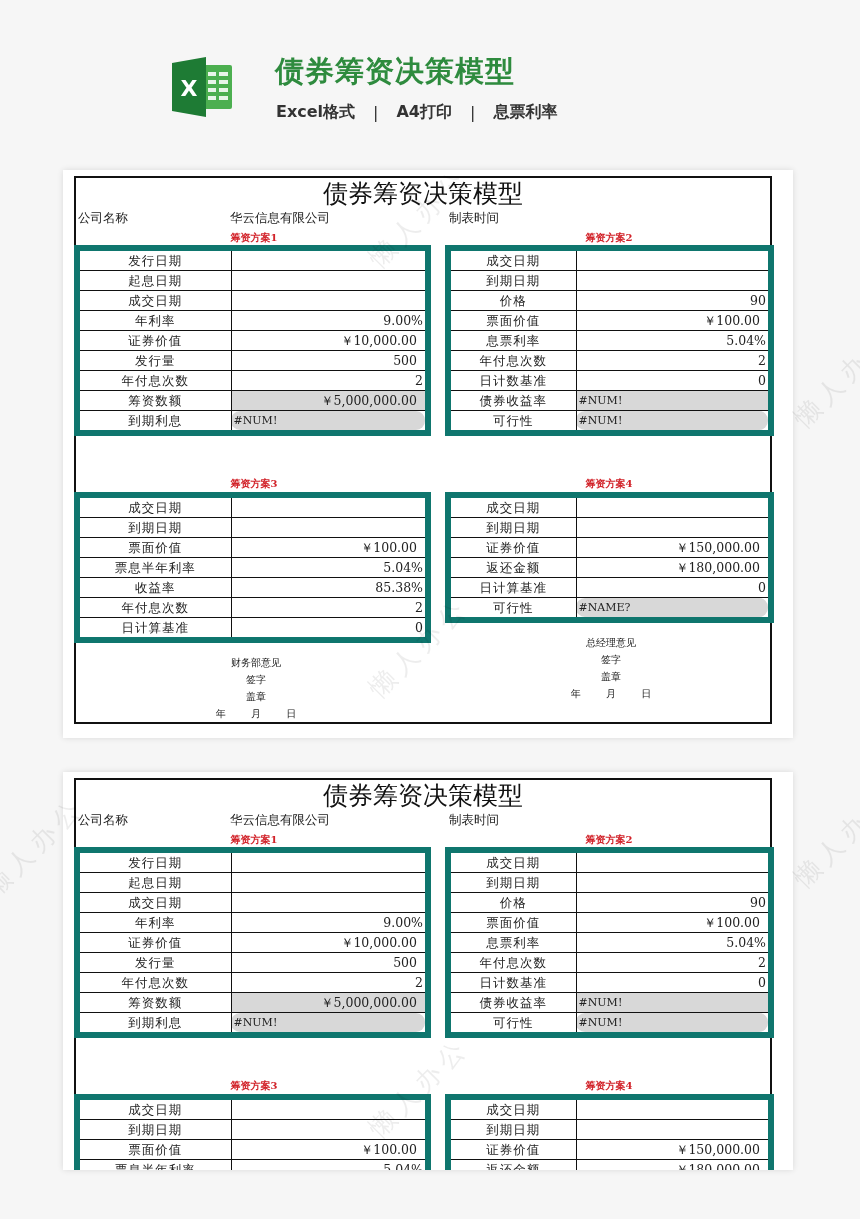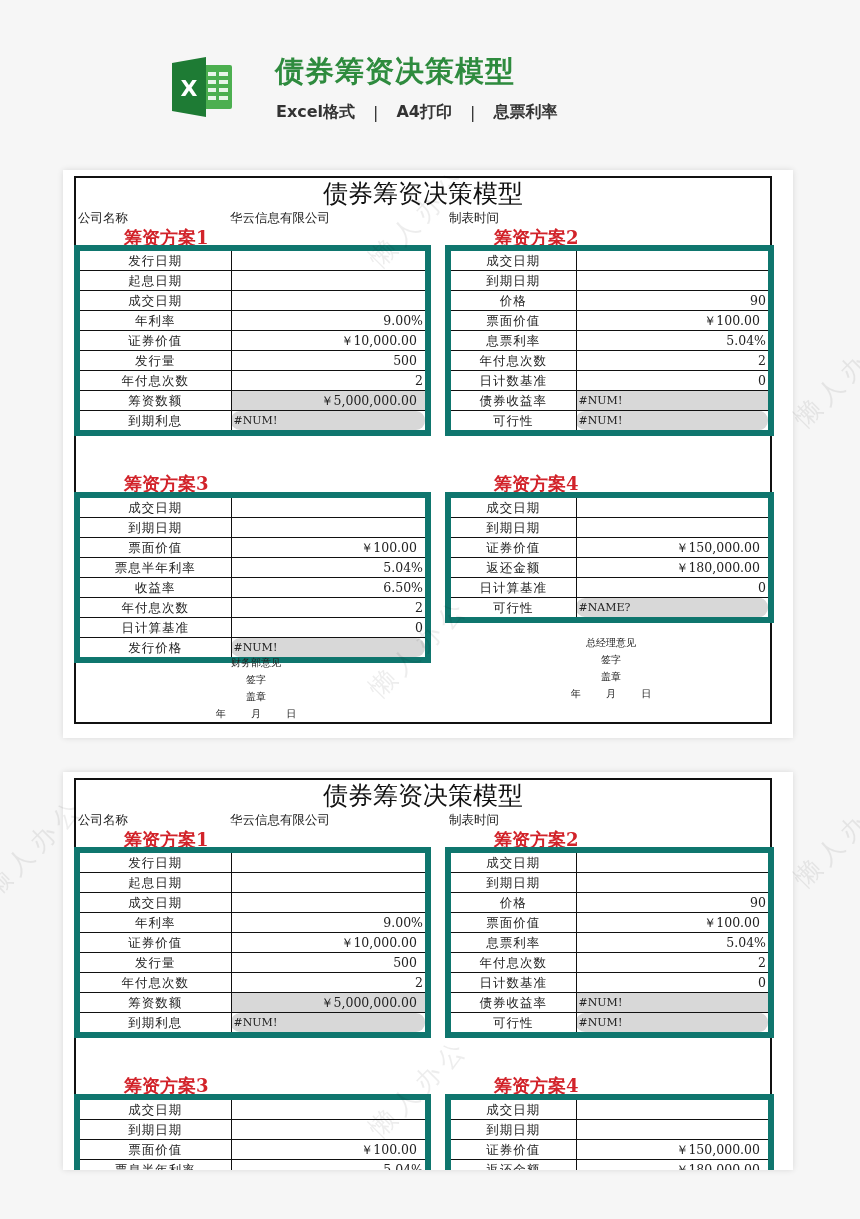--- a/index.html
+++ b/index.html
@@ -31,22 +31,22 @@
   .sheet {
     position: absolute; left: 11px; top: 6px; width: 698px;
     border: 2px solid #111; box-sizing: border-box; height: 548px;
   }
   .sheet-title {
     position: absolute; left: 0; right: 0; top: 0; height: 31px;
     text-align: center; font-size: 25px; line-height: 32px; color: #111;
   }
   .meta { position: absolute; top: 31px; font-size: 12.5px; line-height: 18px; color: #222; }
   .plan-head {
-    position: absolute; font-size: 18px; font-weight: bold; color: #d2232a;
-    line-height: 19px; text-align: left; margin-left: 48px;
+    position: absolute; font-size: 10px; font-weight: bold; color: #d2232a;
+    line-height: 19px; text-align: center;
   }
   .plan {
     position: absolute; border: 6px solid #0f766e; box-sizing: border-box;
   }
   .plan table { border-collapse: collapse; width: 100%; table-layout: fixed; }
   .plan td {
     height: 19px; padding: 0 2px; font-size: 12.5px; line-height: 19px;
     border-bottom: 1px solid #111; white-space: nowrap; overflow: hidden;
   }
   .plan tr:last-child td { border-bottom: none; border-radius: 9px; }
@@ -221,33 +221,29 @@
         <tr>
               <td class="lbl">票面价值</td>
               <td class="val pad">￥100.00</td>
             </tr>
         <tr>
               <td class="lbl">票息半年利率</td>
               <td class="val">5.04%</td>
             </tr>
         <tr>
               <td class="lbl">收益率</td>
-              <td class="val">6.50%</td>
+              <td class="val">85.38%</td>
             </tr>
         <tr>
               <td class="lbl">年付息次数</td>
               <td class="val">2</td>
             </tr>
         <tr>
               <td class="lbl">日计算基准</td>
               <td class="val">0</td>
-            </tr>
-        <tr>
-              <td class="lbl">发行价格</td>
-              <td class="calc">#NUM!</td>
             </tr>
       </tbody>
         </table>
     </div>
 
     <div class="plan" style="left:369px; top:314px; width:329px;">
       <table>
         <colgroup>
             <col style="width:125px">
             <col>

